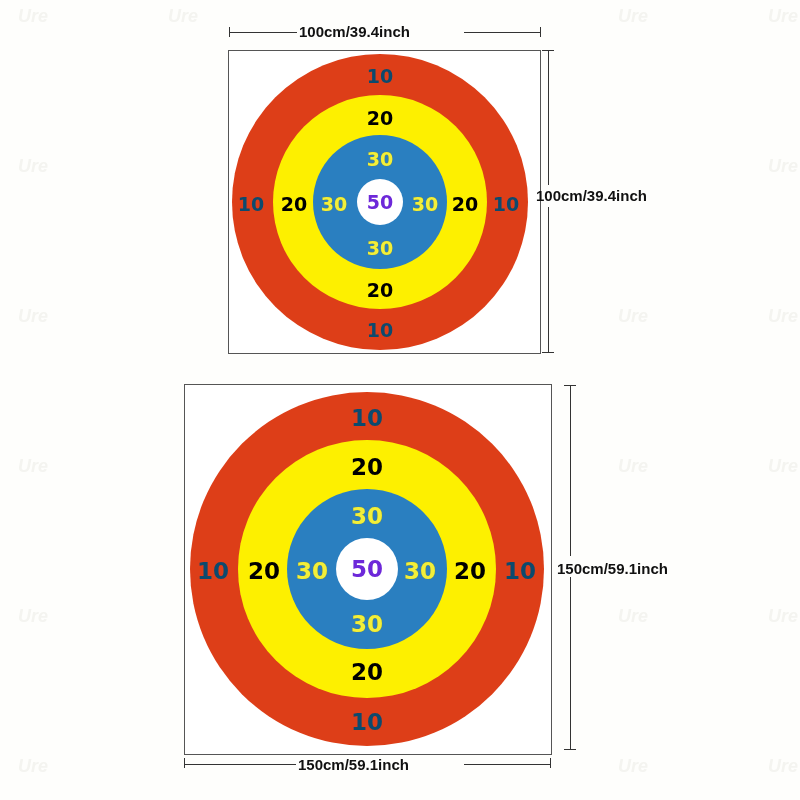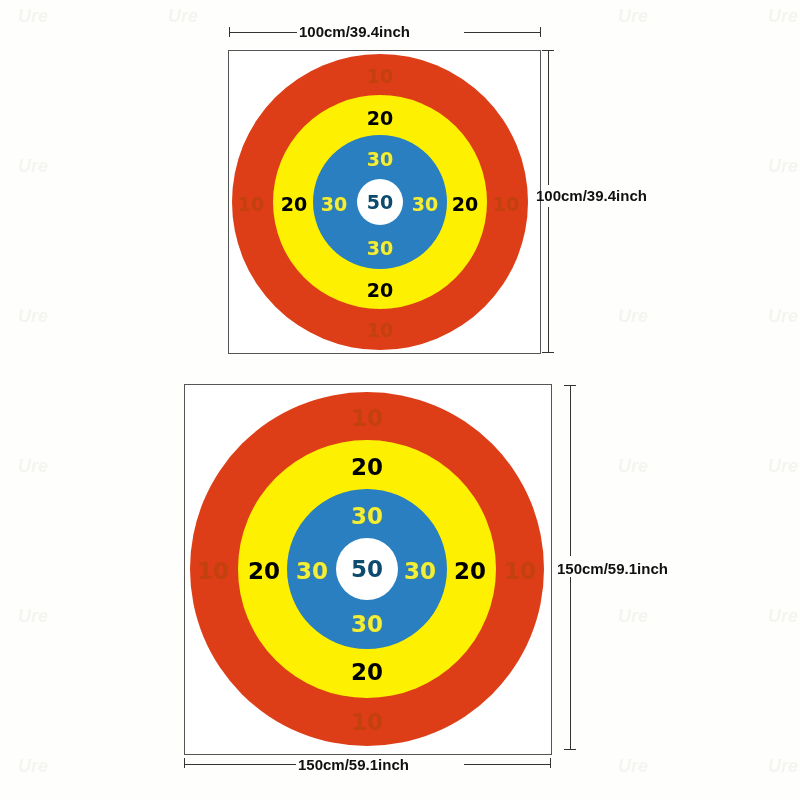--- a/index.html
+++ b/index.html
@@ -8,24 +8,24 @@
     font-family: "DejaVu Sans", sans-serif;
   }
   .box { position: absolute; border: 1px solid #555; background: #fff; }
   .dim-text { position: absolute; font-family: "Liberation Sans", sans-serif; font-weight: bold; color: #111; white-space: nowrap; }
   .hline { position: absolute; height: 1px; background: #333; }
   .vline { position: absolute; width: 1px; background: #333; }
   .tick-v { position: absolute; width: 1px; height: 10px; background: #333; }
   .tick-h { position: absolute; height: 1px; width: 12px; background: #333; }
   .ring { position: absolute; border-radius: 50%; }
   .num { position: absolute; font-family: "DejaVu Sans", sans-serif; font-weight: bold; transform: translate(-50%, -50%); line-height: 1; }
-  .w { color: #c2410c; }
+  .w { color: #0c4a6e; }
   .g { color: #000000; }
   .y { color: #f2ef3a; text-shadow: 0 0 1px #8a8a20; }
-  .r { color: #0c4a6e; }
+  .r { color: #6d28d9; }
   .wm { position: absolute; font-family: "Liberation Sans", sans-serif; font-style: italic; font-weight: bold; color: #f4f4f0; font-size: 18px; }
 </style>
 </head>
 <body>
 
 <div>
   <span class="wm" style="left:18px;top:6px">Ure</span>
   <span class="wm" style="left:168px;top:6px">Ure</span>
   <span class="wm" style="left:618px;top:6px">Ure</span>
   <span class="wm" style="left:768px;top:6px">Ure</span>

